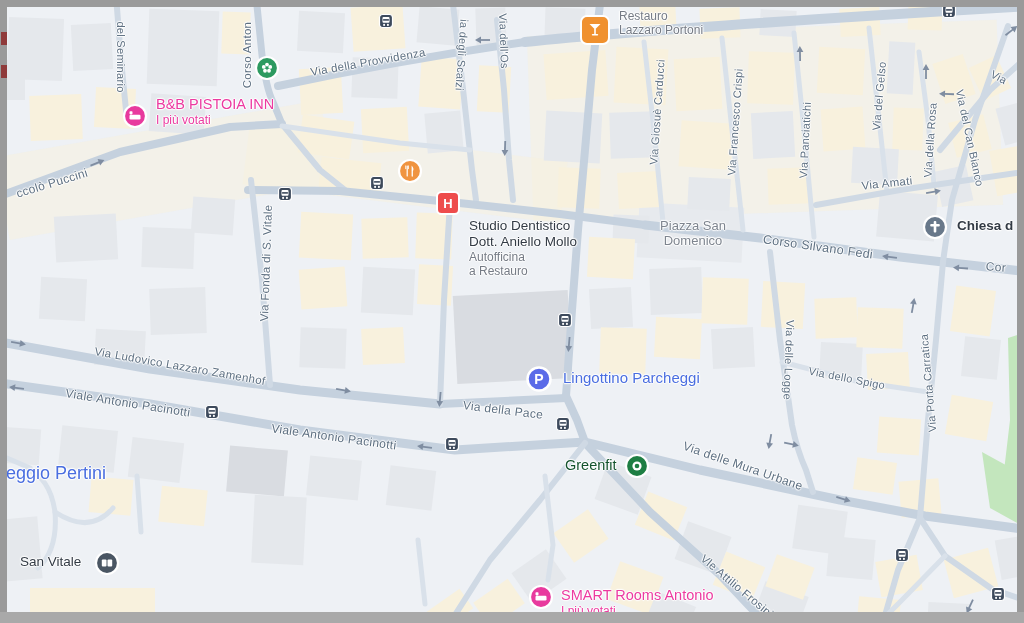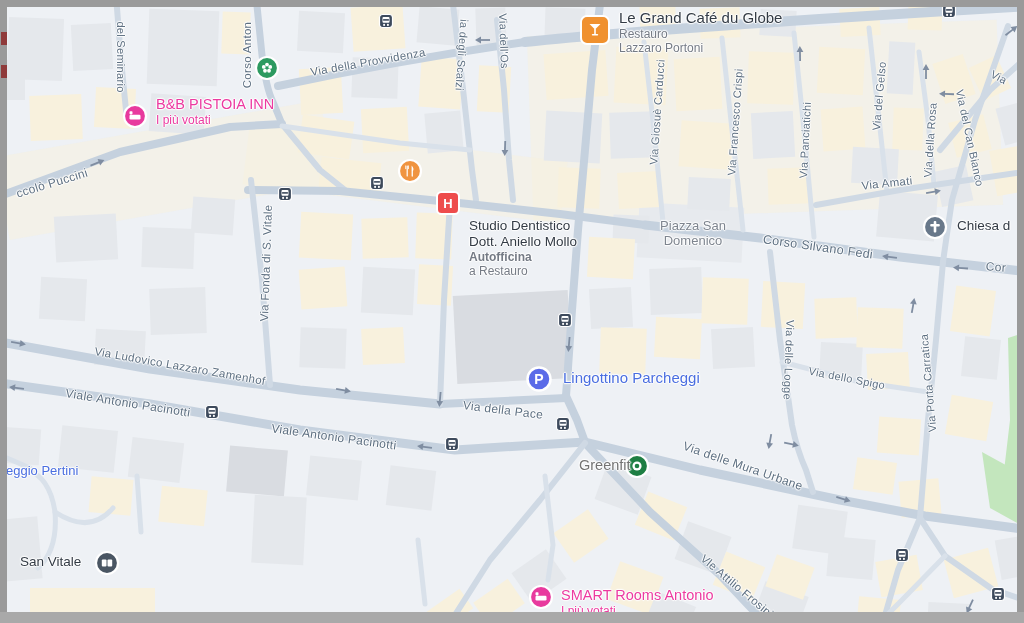--- a/index.html
+++ b/index.html
@@ -435,43 +435,42 @@
     <div id="pois">
         <div class="poilabel" style="left: 156px; top: 96px; font-size: 14.5px; font-weight: 500; color: rgb(236, 58, 160);">
           <div>B&amp;B PISTOIA INN</div>
           <div class="poisub" style="color: rgb(236, 58, 160);">I più votati</div>
         </div>
         <div class="poilabel" style="left: 561px; top: 587px; font-size: 14.5px; font-weight: 500; color: rgb(236, 58, 160);">
           <div>SMART Rooms Antonio</div>
           <div class="poisub" style="color: rgb(236, 58, 160);">I più votati</div>
         </div>
         <div class="poilabel" style="left: 619px; top: 9px; font-size: 15px; font-weight: 500; color: rgb(51, 59, 69);">
-          <div>Le Grand Café du Globe</div>
           <div class="poisub" style="color: rgb(117, 123, 133);">Restauro</div>
           <div class="poisub" style="color: rgb(117, 123, 133);">Lazzaro Portoni</div>
         </div>
         <div class="poilabel" style="left: 469px; top: 178px; font-size: 13.5px; font-weight: 500; color: rgb(51, 59, 69); margin-top: 40px;">
           <div>Studio Dentistico</div>
           <div>Dott. Aniello Mollo</div>
-          <div class="poisub" style="color: rgb(117, 123, 133); font-weight: bold;">Autofficina</div>
+          <div class="poisub" style="color: rgb(117, 123, 133);">Autofficina</div>
           <div class="poisub" style="color: rgb(117, 123, 133);">a Restauro</div>
         </div>
         <div class="poilabel" style="left: 563px; top: 369px; font-size: 15px; font-weight: 500; color: rgb(74, 110, 224);">
           <div>Lingottino Parcheggi</div>
         </div>
-        <div class="poilabel" style="left: 565px; top: 457px; font-size: 14.5px; font-weight: 500; color: #737373; margin-left: 14px;">
+        <div class="poilabel" style="left: 565px; top: 457px; font-size: 14.5px; font-weight: 500; color: #14532d;">
           <div>Greenfit</div>
         </div>
         <div class="poilabel" style="left: 20px; top: 554px; font-size: 13.5px; font-weight: 500; color: rgb(51, 59, 69);">
           <div>San Vitale</div>
         </div>
-        <div class="poilabel" style="left: 957px; top: 218px; font-size: 13.5px; font-weight: 400; color: rgb(51, 59, 69);">
+        <div class="poilabel" style="left: 957px; top: 218px; font-size: 13.5px; font-weight: 700; color: rgb(51, 59, 69);">
           <div>Chiesa d</div>
         </div>
-        <div class="poilabel" style="left: 6px; top: 463px; font-size: 13px; font-weight: 500; color: rgb(74, 110, 224);">
+        <div class="poilabel" style="left: 6px; top: 463px; font-size: 18px; font-weight: 500; color: rgb(74, 110, 224);">
           <div>eggio Pertini</div>
         </div>
         <div class="poilabel" style="left: 693px; top: 218px; font-size: 13px; font-weight: 400; color: rgb(126, 133, 143); transform: translateX(-50%); text-align: center;">
           <div>Piazza San</div>
           <div>Domenico</div>
         </div>
       </div>
   </div>
   <div class="frame" id="frame-top"></div>
   <div class="frame" id="frame-left"></div>

